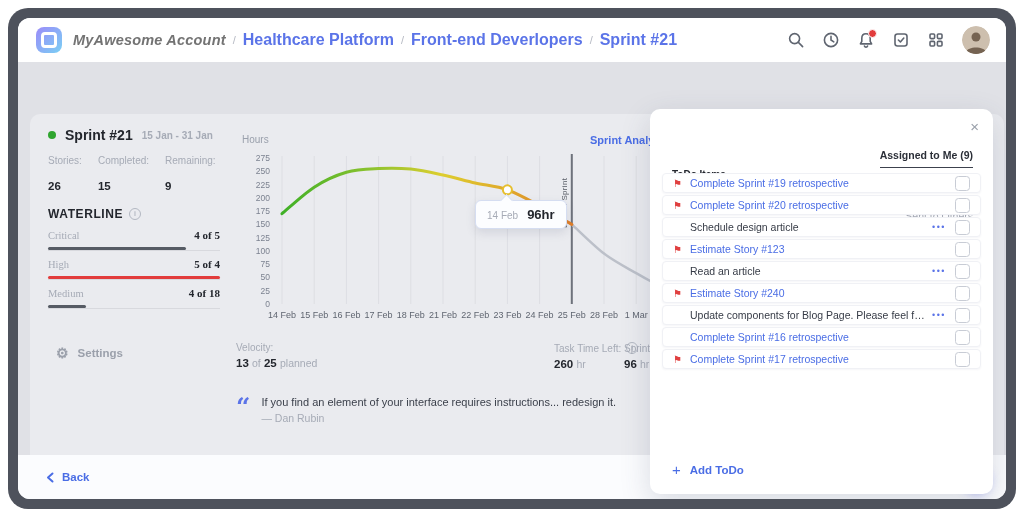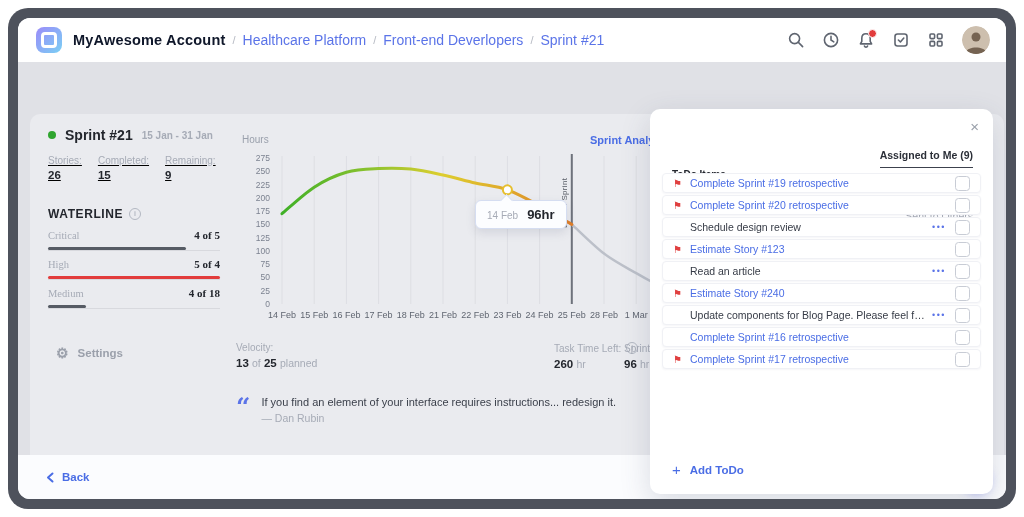--- a/index.html
+++ b/index.html
@@ -5,41 +5,41 @@
   html,body{margin:0;padding:0;}
   body{width:1024px;height:517px;background:#ffffff;font-family:"Liberation Sans",sans-serif;position:relative;overflow:hidden;}
   
   .frame{position:absolute;left:8px;top:8px;right:8px;bottom:8px;background:#4e525c;border-radius:20px;}
   .window{position:absolute;left:18px;top:18px;width:988px;height:481px;background:#ffffff;border-radius:12px;overflow:hidden;}
 
   
   .topbar{position:absolute;top:0;left:0;right:0;height:44px;background:#fff;display:flex;align-items:center;padding:0 16px 0 18px;box-sizing:border-box;z-index:6;}
   .logo{width:26px;height:26px;border-radius:8px;background:linear-gradient(135deg,#9b8bf9 0%,#7ad0f4 100%);display:flex;align-items:center;justify-content:center;margin-right:11px;flex:none;}
   .logo-inner{width:10px;height:10px;border:3px solid #fff;border-radius:4px;}
-  .account{font-size:14.5px;font-weight:bold;color:#0f172a;letter-spacing:.2px;white-space:nowrap;}
+  .account{font-size:14.5px;font-weight:bold;color:#737373;letter-spacing:.2px;white-space:nowrap;font-style:italic;}
   .crumb-sep{color:#b6bac3;font-size:11px;margin:0 7px;}
-  .crumb{color:#5b74e8;font-size:14px;font-weight:normal;white-space:nowrap;}
+  .crumb{color:#5b74e8;font-size:16px;font-weight:bold;white-space:nowrap;}
   .top-icons{margin-left:auto;display:flex;align-items:center;gap:17px;}
   .ticon{width:18px;height:18px;position:relative;color:#5f6570;flex:none;}
   .ticon svg{display:block;}
   .bell-dot{position:absolute;right:-2px;top:-2px;width:7px;height:7px;border-radius:50%;background:#e23c3c;border:1.5px solid #fff;}
   .avatar{width:28px;height:28px;border-radius:50%;overflow:hidden;flex:none;}
 
   
   .body-bg{position:absolute;top:44px;left:0;right:0;bottom:44px;background:#e0e1e6;}
   .content-panel{position:absolute;left:12px;top:52px;width:974px;height:378px;background:#eaebef;border-radius:10px;}
 
   
   .sprint-head{position:absolute;left:18px;top:13px;display:flex;align-items:center;gap:9px;}
   .dot{width:8px;height:8px;border-radius:50%;background:#2fa52f;}
   .sprint-name{font-size:14px;font-weight:bold;color:#23262d;}
   .sprint-dates{font-size:10px;color:#a6abb6;font-weight:bold;}
-  .sprint-stats{position:absolute;left:18px;top:41px;display:flex;gap:16px;text-decoration:underline;}
+  .sprint-stats{position:absolute;left:18px;top:41px;display:flex;gap:16px;}
   .stat .s-label{font-size:10px;color:#a6abb6;}
-  .stat .s-value{font-size:11.5px;font-weight:bold;color:#23262d;margin-top:3px;}
+  .stat .s-value{font-size:11.5px;font-weight:bold;color:#23262d;margin-top:14px;}
   .wl-title{position:absolute;left:18px;top:93px;font-size:12px;font-weight:bold;color:#23262d;letter-spacing:.6px;display:flex;gap:6px;align-items:center;}
   .info-dot{width:10px;height:10px;border-radius:50%;border:1px solid #b3b8c2;color:#b3b8c2;font-size:7px;line-height:10px;text-align:center;font-weight:bold;flex:none;}
   .wl-rows{position:absolute;left:18px;top:115px;width:172px;font-family:Liberation Serif, serif;}
   .wl-row{margin-bottom:7px;}
   .wl-top{display:flex;justify-content:space-between;align-items:baseline;}
   .wl-label{font-size:10.5px;color:#a6abb6;}
   .wl-value{font-size:11px;font-weight:bold;color:#23262d;}
   .wl-bar{position:relative;height:3px;margin-top:6px;border-bottom:1px solid #d8d9de;}
   .wl-fill{position:absolute;left:0;top:0;height:3px;border-radius:2px;}
   .settings{position:absolute;left:26px;top:232px;display:flex;align-items:center;gap:9px;color:#9ba0ab;font-size:11.5px;font-weight:bold;}
@@ -341,21 +341,21 @@
 
   <div class="todo-row">
     <span class="t-flag">⚑</span>
     <span class="t-label link">Complete Sprint #20 retrospective</span>
     <span class="t-dots" style="visibility: hidden;">•••</span>
     <span class="t-cb"></span>
   </div>
 
   <div class="todo-row">
     <span class="t-flag" style="visibility: hidden;">⚑</span>
-    <span class="t-label">Schedule design review</span>
+    <span class="t-label">Schedule design article</span>
     <span class="t-dots">•••</span>
     <span class="t-cb"></span>
   </div>
 
   <div class="todo-row">
     <span class="t-flag">⚑</span>
     <span class="t-label link">Estimate Story #123</span>
     <span class="t-dots" style="visibility: hidden;">•••</span>
     <span class="t-cb"></span>
   </div>

